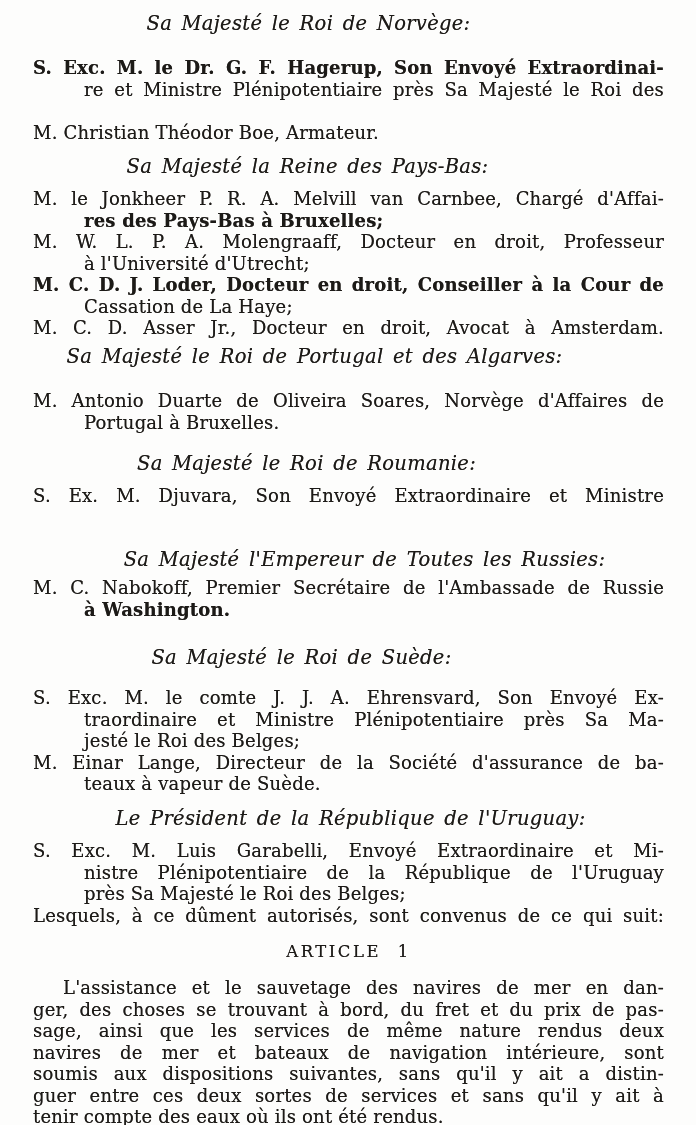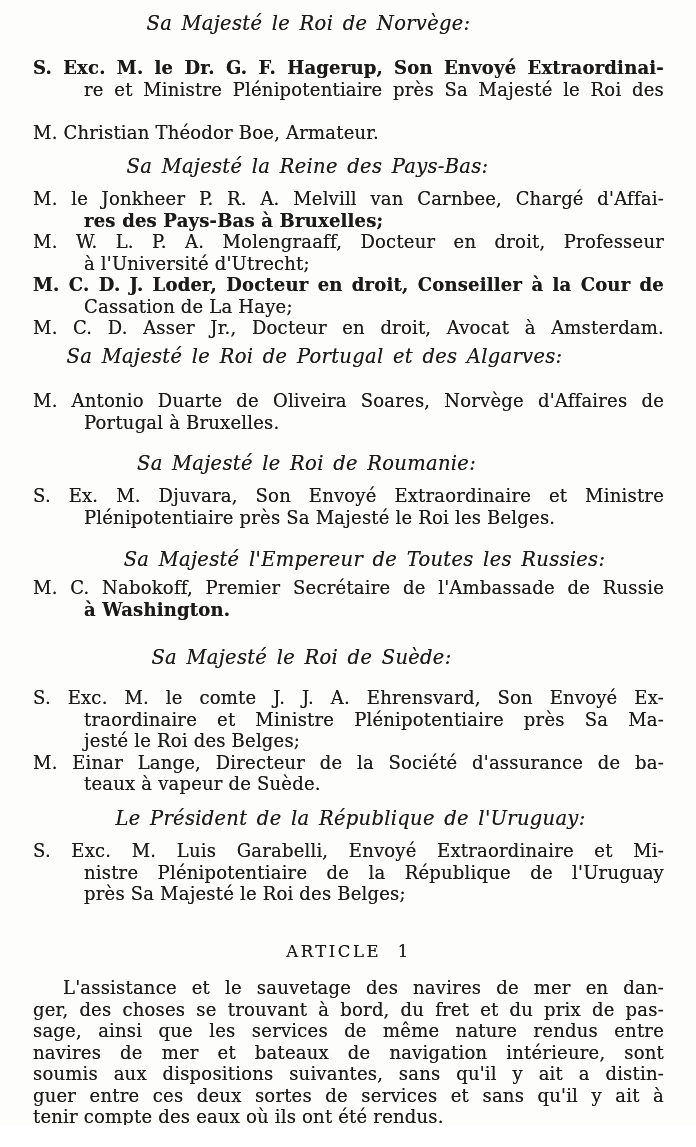--- a/index.html
+++ b/index.html
@@ -82,40 +82,40 @@
   <div class="ln j b" style="top:274px">M. C. D. J. Loder, Docteur en droit, Conseiller à la Cour de</div>
   <div class="ln i1" style="top:295.5px">Cassation de La Haye;</div>
   <div class="ln j" style="top:317px">M. C. D. Asser Jr., Docteur en droit, Avocat à Amsterdam.</div>
 
   <div class="hd" style="top:346px; --dx:-34px">Sa Majesté le Roi de Portugal et des Algarves:</div>
   <div class="ln j" style="top:390px">M. Antonio Duarte de Oliveira Soares, Norvège d'Affaires de</div>
   <div class="ln i1" style="top:411.5px">Portugal à Bruxelles.</div>
 
   <div class="hd" style="top:453px; --dx:-42px">Sa Majesté le Roi de Roumanie:</div>
   <div class="ln j" style="top:485px">S. Ex. M. Djuvara, Son Envoyé Extraordinaire et Ministre</div>
-  <div class="ln i1 sb" style="top:506.5px">Plénipotentiaire près Sa Majesté le Roi les Belges.</div>
 
   <div class="hd" style="top:549px; --dx:16px">Sa Majesté l'Empereur de Toutes les Russies:</div>
   <div class="ln j" style="top:577px">M. C. Nabokoff, Premier Secrétaire de l'Ambassade de Russie</div>
   <div class="ln i1 b" style="top:598.5px">à Washington.</div>
 
   <div class="hd" style="top:647px; --dx:-47px">Sa Majesté le Roi de Suède:</div>
   <div class="ln j sb" style="top:687px">S. Exc. M. le comte J. J. A. Ehrensvard, Son Envoyé Ex-</div>
   <div class="ln j i1" style="top:708.5px">traordinaire et Ministre Plénipotentiaire près Sa Ma-</div>
   <div class="ln i1" style="top:730px">jesté le Roi des Belges;</div>
   <div class="ln j" style="top:751.5px">M. Einar Lange, Directeur de la Société d'assurance de ba-</div>
   <div class="ln i1" style="top:773px">teaux à vapeur de Suède.</div>
 
   <div class="hd" style="top:808px; --dx:2px">Le Président de la République de l'Uruguay:</div>
   <div class="ln j" style="top:840px">S. Exc. M. Luis Garabelli, Envoyé Extraordinaire et Mi-</div>
   <div class="ln j i1" style="top:861.5px">nistre Plénipotentiaire de la République de l'Uruguay</div>
   <div class="ln i1" style="top:883px">près Sa Majesté le Roi des Belges;</div>
+  <div class="ln j sb" style="top:904.5px">Lesquels, à ce dûment autorisés, sont convenus de ce qui suit:</div>
 
   <div class="hd article" style="top:941px">ARTICLE 1</div>
   <div class="ln j pi" style="top:977px">L'assistance et le sauvetage des navires de mer en dan-</div>
   <div class="ln j sb" style="top:998.5px">ger, des choses se trouvant à bord, du fret et du prix de pas-</div>
-  <div class="ln j" style="top:1020px">sage, ainsi que les services de même nature rendus entre</div>
+  <div class="ln j" style="top:1020px">sage, ainsi que les services de même nature rendus deux</div>
   <div class="ln j" style="top:1041.5px">navires de mer et bateaux de navigation intérieure, sont</div>
   <div class="ln j" style="top:1063px">soumis aux dispositions suivantes, sans qu'il y ait a distin-</div>
   <div class="ln j sb" style="top:1084.5px">guer entre ces deux sortes de services et sans qu'il y ait à</div>
   <div class="ln" style="top:1106px">tenir compte des eaux où ils ont été rendus.</div>
 
 </div>
 
 </body></html>

